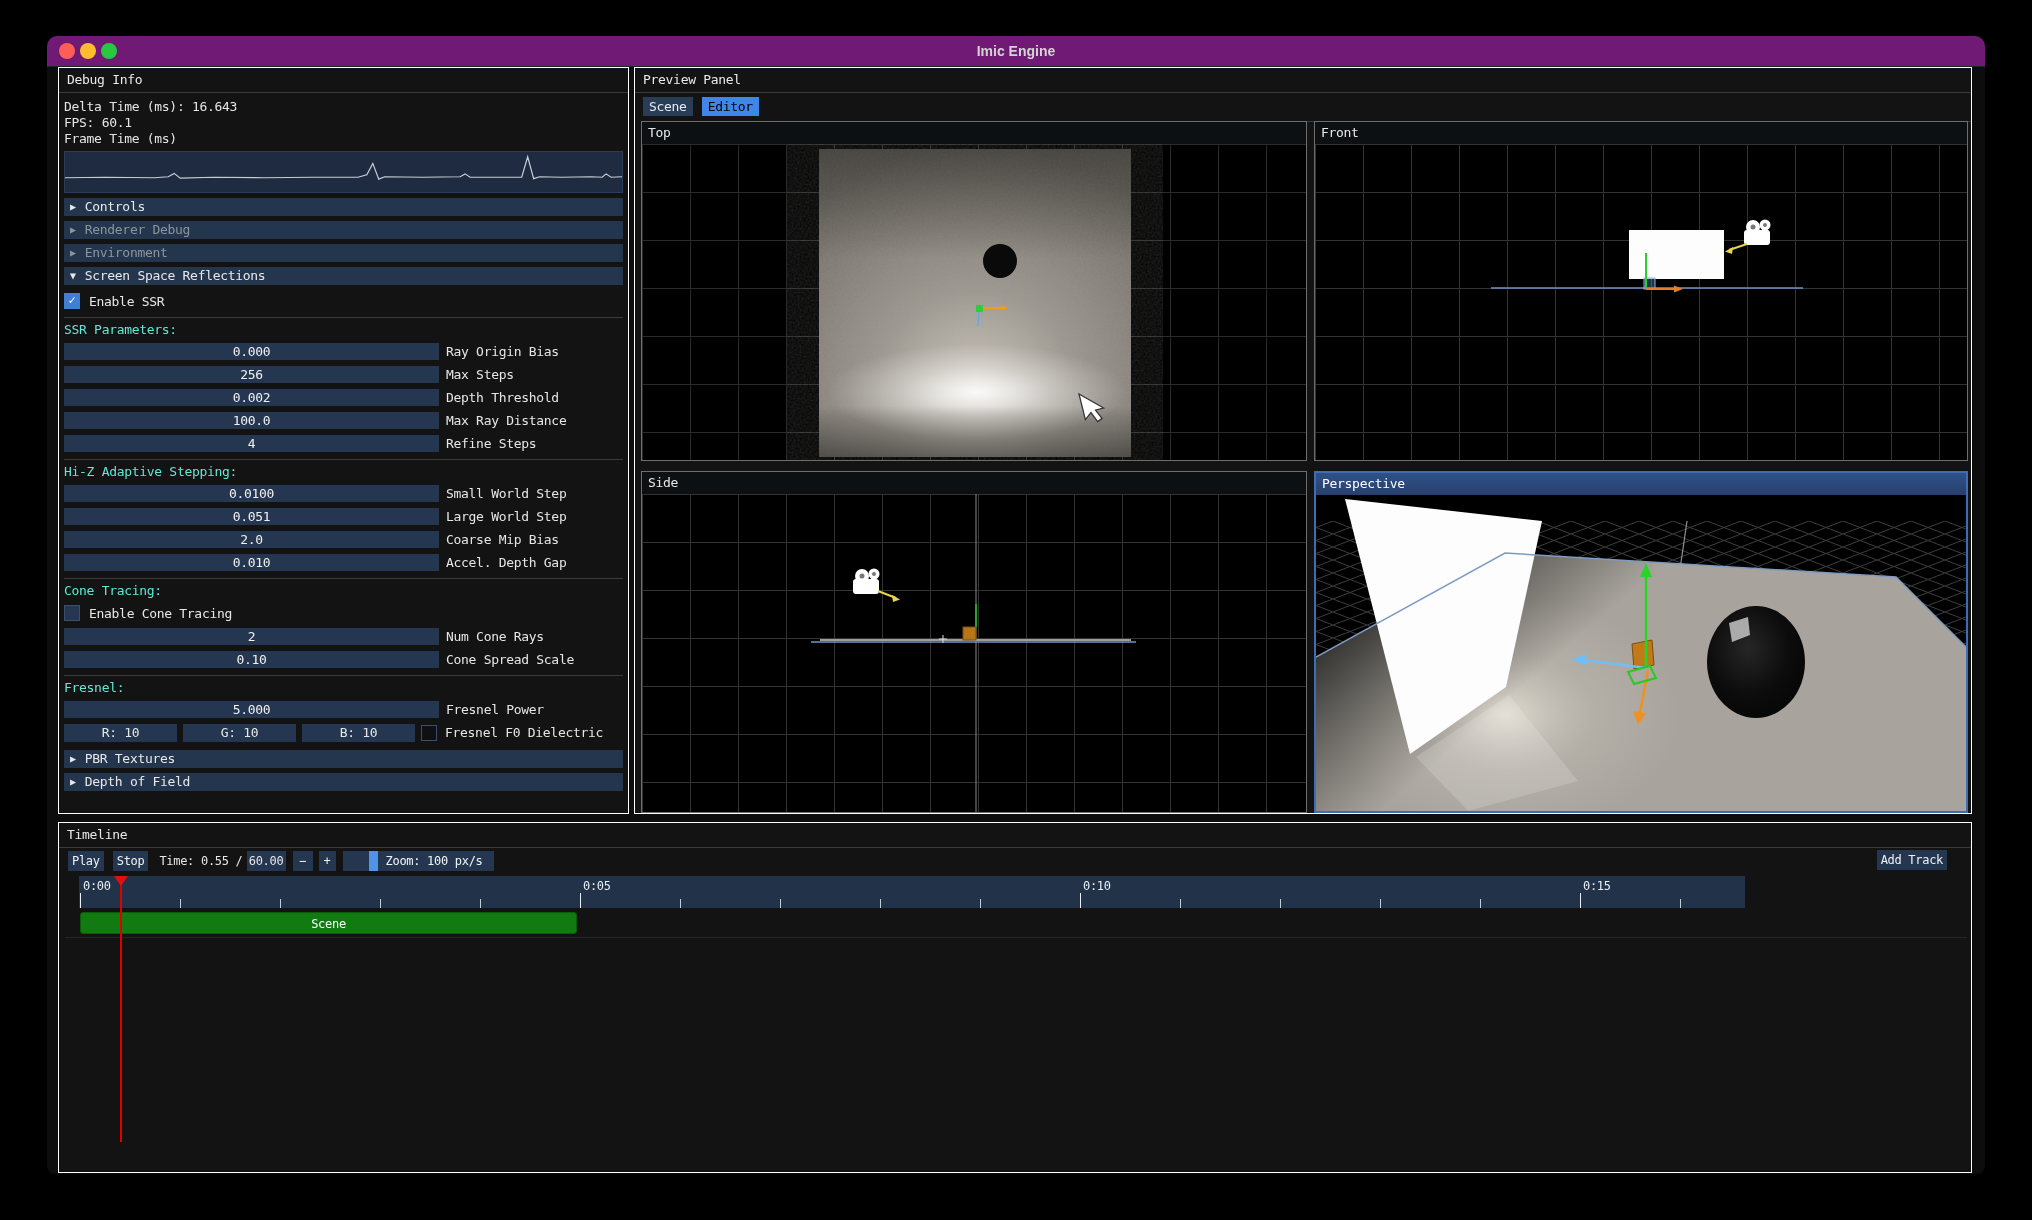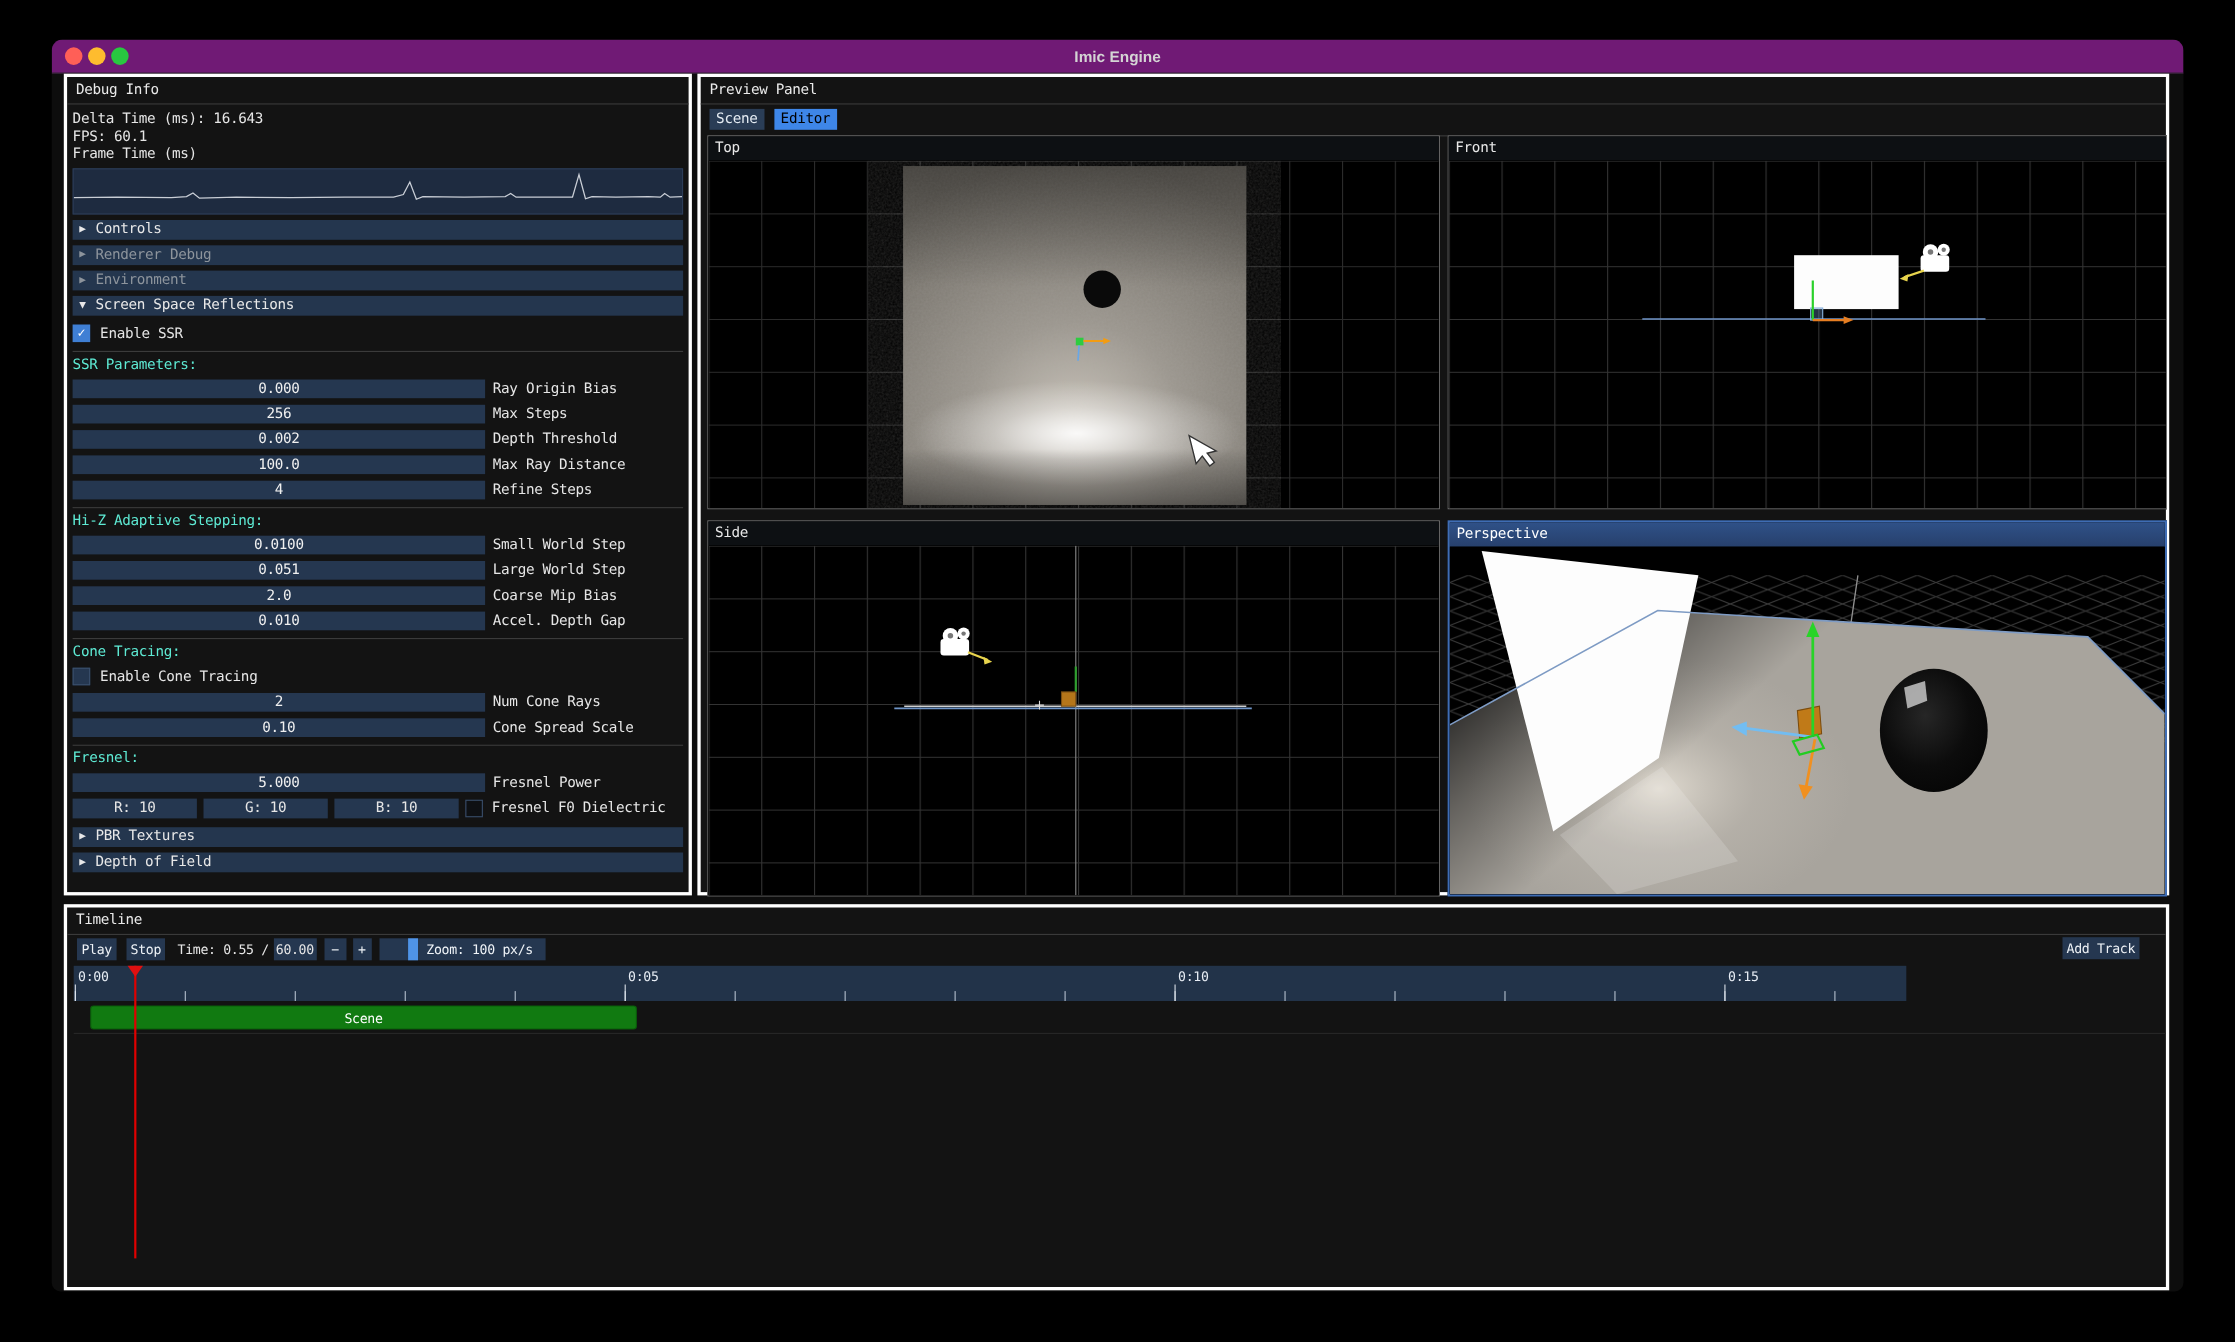--- a/index.html
+++ b/index.html
@@ -8,21 +8,21 @@
   
   .window{position:absolute;left:47px;top:36px;width:1938px;height:1138px;background:#0d0d0d;
           border-radius:10px 10px 8px 8px;overflow:hidden;}
   .titlebar{position:absolute;left:0;top:0;width:100%;height:30px;background:#701a75;
             border-bottom:1px solid #242426;}
   .traffic{position:absolute;left:12px;top:7px;display:flex;gap:5px;}
   .light{width:16px;height:16px;border-radius:50%;}
   .win-title{position:absolute;left:0;right:0;top:0;height:30px;line-height:30px;text-align:center;
              font-family:"Liberation Sans",sans-serif;font-weight:bold;font-size:14px;color:#d4d4d4;letter-spacing:0;}
   
-  .panel{position:absolute;background:#131313;border:3px solid #ffffff;box-sizing:border-box;}
+  .panel{position:absolute;background:#131313;border:1px solid #ffffff;box-sizing:border-box;}
   .panel-title{height:24px;line-height:24px;padding-left:8px;color:#eaeaea;border-bottom:1px solid #3a3a3a;}
   .debug-panel{left:11px;top:31px;width:571px;height:747px;}
   .preview-panel{left:587px;top:31px;width:1338px;height:747px;}
   .timeline-panel{left:11px;top:786px;width:1914px;height:351px;}
   
   .dbg-body{padding:6px 5px 0 5px;}
   .dbg-line{height:16px;line-height:16px;white-space:nowrap;}
   .graph{margin-top:4px;height:42px;background:#1e2b40;border:1px solid #2c3d58;box-sizing:border-box;}
   .graph svg{display:block;width:100%;height:100%;}
   .sec{height:18px;line-height:18px;background:#24364e;margin-top:5px;padding-left:6px;cursor:default;
@@ -58,21 +58,21 @@
   
   .tl-toolbar{position:absolute;left:9px;top:27px;height:21px;display:flex;align-items:center;}
   .tl-btn{height:20px;line-height:20px;padding:0 4px;background:#253750;color:#eef2f6;font-size:12px;flex:none;}
   .tl-text{font-size:12px;color:#e6e6e6;white-space:nowrap;}
   .tl-box{height:20px;line-height:20px;width:39px;text-align:center;background:#253750;font-size:12px;flex:none;}
   .tl-mini{width:20px;text-align:center;padding:0;}
   .zoom-slider{position:relative;width:151px;height:20px;background:#253750;flex:none;}
   .zoom-thumb{position:absolute;left:26px;top:0;width:9px;height:20px;background:#4f94e8;}
   .zoom-label{position:absolute;left:16px;top:0;width:100%;height:20px;line-height:20px;text-align:center;font-size:12px;color:#f0f4f8;}
   .add-track{position:absolute;right:24px;top:27px;}
-  .ruler{position:absolute;left:6px;top:53px;width:1666px;height:32px;background-color:#223349;
+  .ruler{position:absolute;left:20px;top:53px;width:1666px;height:32px;background-color:#223349;
     background-image:
       repeating-linear-gradient(90deg,#ecf1f7 0 1px,transparent 1px 500px),
       repeating-linear-gradient(90deg,#c3cedb 0 1px,transparent 1px 100px);
     background-size:auto 15px,auto 9px;
     background-position:1px 100%,1px 100%;
     background-repeat:repeat-x;}
   .ruler-label{position:absolute;top:3px;font-size:12px;color:#e8eef5;}
   .playhead-line{position:absolute;left:61px;top:53px;width:2px;height:266px;background:#e00000;}
   .playhead-cap{position:absolute;left:55px;top:53px;width:0;height:0;
     border-left:7px solid transparent;border-right:7px solid transparent;border-top:10px solid #e01010;}

